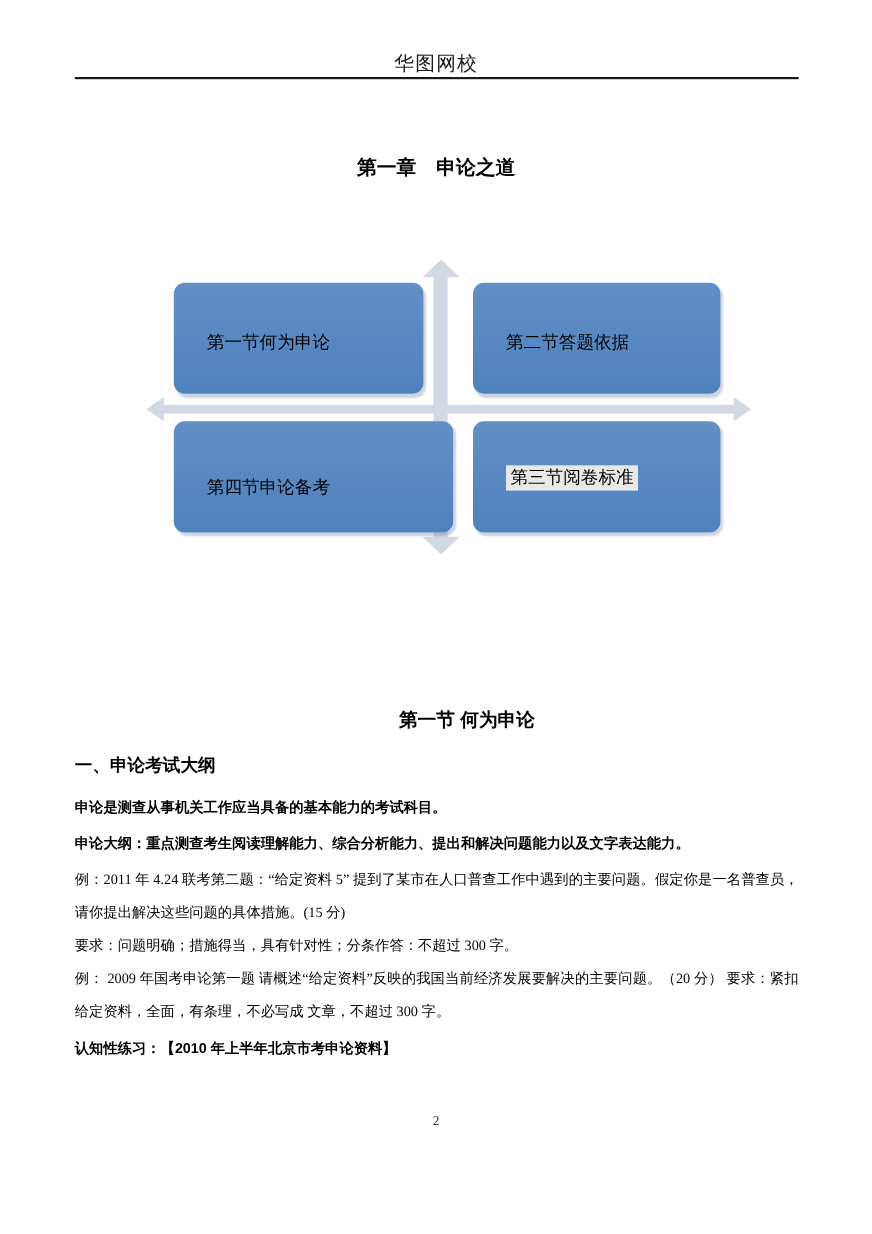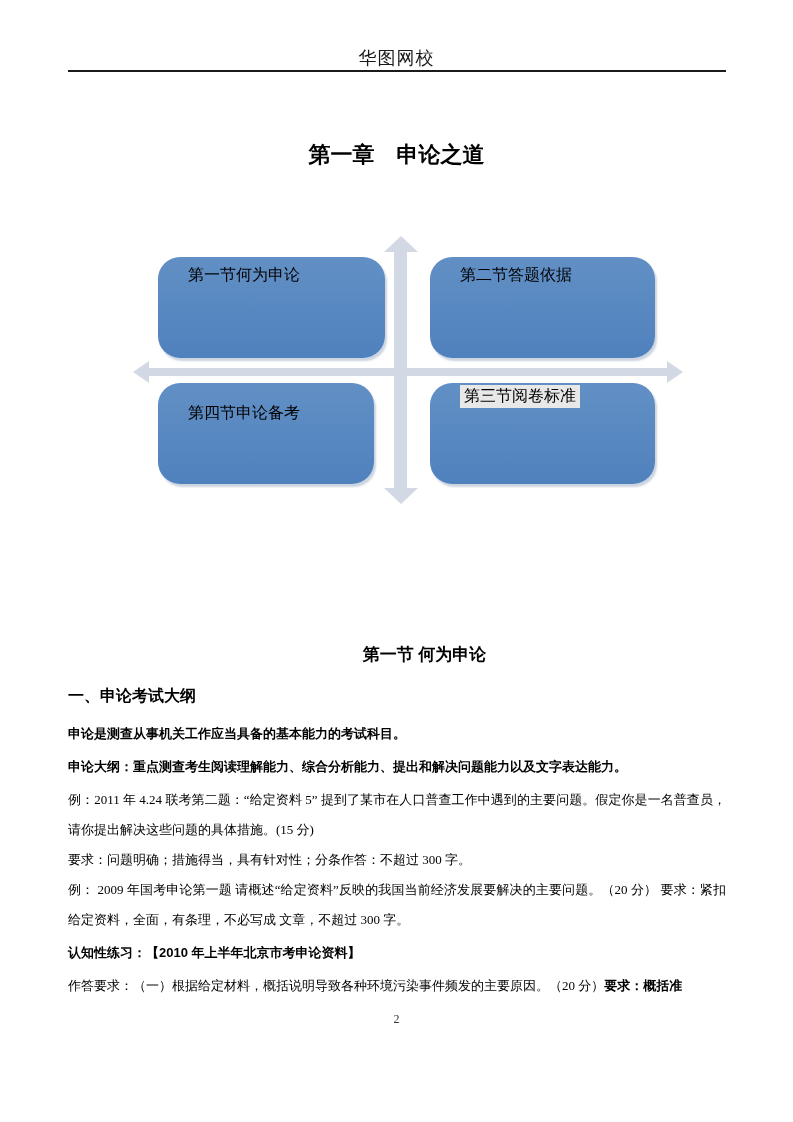--- a/index.html
+++ b/index.html
@@ -6,42 +6,42 @@
   .page{position:relative;width:793px;height:1122px;background:#ffffff;overflow:hidden;
         font-family:"Liberation Serif",serif;color:#000;}
 
   .header-title{position:absolute;top:46px;left:0;width:100%;text-align:center;
 
         font-size:18px;color:#1a1a1a;letter-spacing:1px;}
   .header-rule{position:absolute;top:70px;left:68px;width:658px;height:0;
         border-top:2px solid var(--rule-color,#1a1a1a);}
 
   .chapter-title{position:absolute;top:140px;left:0;width:100%;text-align:center;
-        font-family:"Liberation Sans",sans-serif;font-weight:bold;font-size:22px;}
+        font-family:"Liberation Sans",sans-serif;font-weight:bold;font-size:18px;}
 
   
   .diagram{position:absolute;left:130px;top:235px;width:556px;height:270px;}
   .v-shaft{position:absolute;left:264px;top:16px;width:13px;height:238px;background:var(--arrow-fill,#d3d9e4);}
   .h-shaft{position:absolute;left:18px;top:133px;width:520px;height:8px;background:var(--arrow-fill,#d3d9e4);}
   .ah{position:absolute;width:0;height:0;}
   .ah-up{left:254px;top:1px;border-left:17px solid transparent;border-right:17px solid transparent;
         border-bottom:16px solid var(--arrow-fill,#d3d9e4);}
   .ah-down{left:254px;top:253px;border-left:17px solid transparent;border-right:17px solid transparent;
         border-top:16px solid var(--arrow-fill,#d3d9e4);}
   .ah-left{left:3px;top:126px;border-top:11px solid transparent;border-bottom:11px solid transparent;
         border-right:16px solid var(--arrow-fill,#d3d9e4);}
   .ah-right{left:537px;top:126px;border-top:11px solid transparent;border-bottom:11px solid transparent;
         border-left:16px solid var(--arrow-fill,#d3d9e4);}
-  .nbox{position:absolute;border-radius:22px;box-sizing:border-box;
+  .nbox{position:absolute;border-radius:10px;box-sizing:border-box;
         background:linear-gradient(180deg,var(--box-fill-light,#6290c5),var(--box-fill,#4f81bd));
         box-shadow:2px 3px 2px rgba(70,100,140,0.28);
-        display:flex;align-items:flex-start;padding:8px 6px 0 30px;}
+        display:flex;align-items:center;padding:8px 6px 0 30px;}
   .b-tl{left:28px;top:22px;width:227px;height:101px;}
   .b-tr{left:300px;top:22px;width:225px;height:101px;}
-  .b-bl{left:28px;top:148px;width:216px;height:101px;padding-top:20px;}
+  .b-bl{left:28px;top:148px;width:254px;height:101px;padding-top:20px;}
   .b-br{left:300px;top:148px;width:225px;height:101px;padding-top:2px;}
   .nlabel{font-family:"Liberation Sans",sans-serif;font-size:16px;color:#000;white-space:nowrap;}
   .nlabel.hl{background:var(--highlight-bg,#e8e8e8);padding:1px 4px;}
 
   .section-title{position:absolute;top:643px;left:0;width:100%;text-align:center;
         font-family:"Liberation Sans",sans-serif;font-weight:bold;font-size:17px;padding-left:28px;}
   .heading{position:absolute;top:686px;left:68px;
         font-family:"Liberation Sans",sans-serif;font-weight:bold;font-size:16px;}
 
   .body-text{position:absolute;top:719px;left:68px;width:658px;
@@ -89,18 +89,17 @@
 
   <div class="heading hei">一、申论考试大纲</div>
 
   <div class="body-text">
     <p class="hei mb3">申论是测查从事机关工作应当具备的基本能力的考试科目。</p>
     <p class="hei mb3">申论大纲：重点测查考生阅读理解能力、综合分析能力、提出和解决问题能力以及文字表达能力。</p>
     <p>例：2011 年 4.24 联考第二题：“给定资料 5” 提到了某市在人口普查工作中遇到的主要问题。假定你是一名普查员，请你提出解决这些问题的具体措施。(15 分)</p>
     <p>要求：问题明确；措施得当，具有针对性；分条作答：不超过 300 字。</p>
     <p class="mb3">例： 2009 年国考申论第一题 请概述“给定资料”反映的我国当前经济发展要解决的主要问题。（20 分） 要求：紧扣给定资料，全面，有条理，不必写成 文章，不超过 300 字。</p>
     <p class="hei mb3">认知性练习：【2010 年上半年北京市考申论资料】</p>
-    <p><span>作答要求：（一）根据给定材料，概括说明导致各种环境污染事件频发的主要原因。（20 分）</span><span class="hei">要求：概括准</span></p>
   </div>
 
   <div class="page-number">2</div>
 
 </div>
 
 </body></html>

